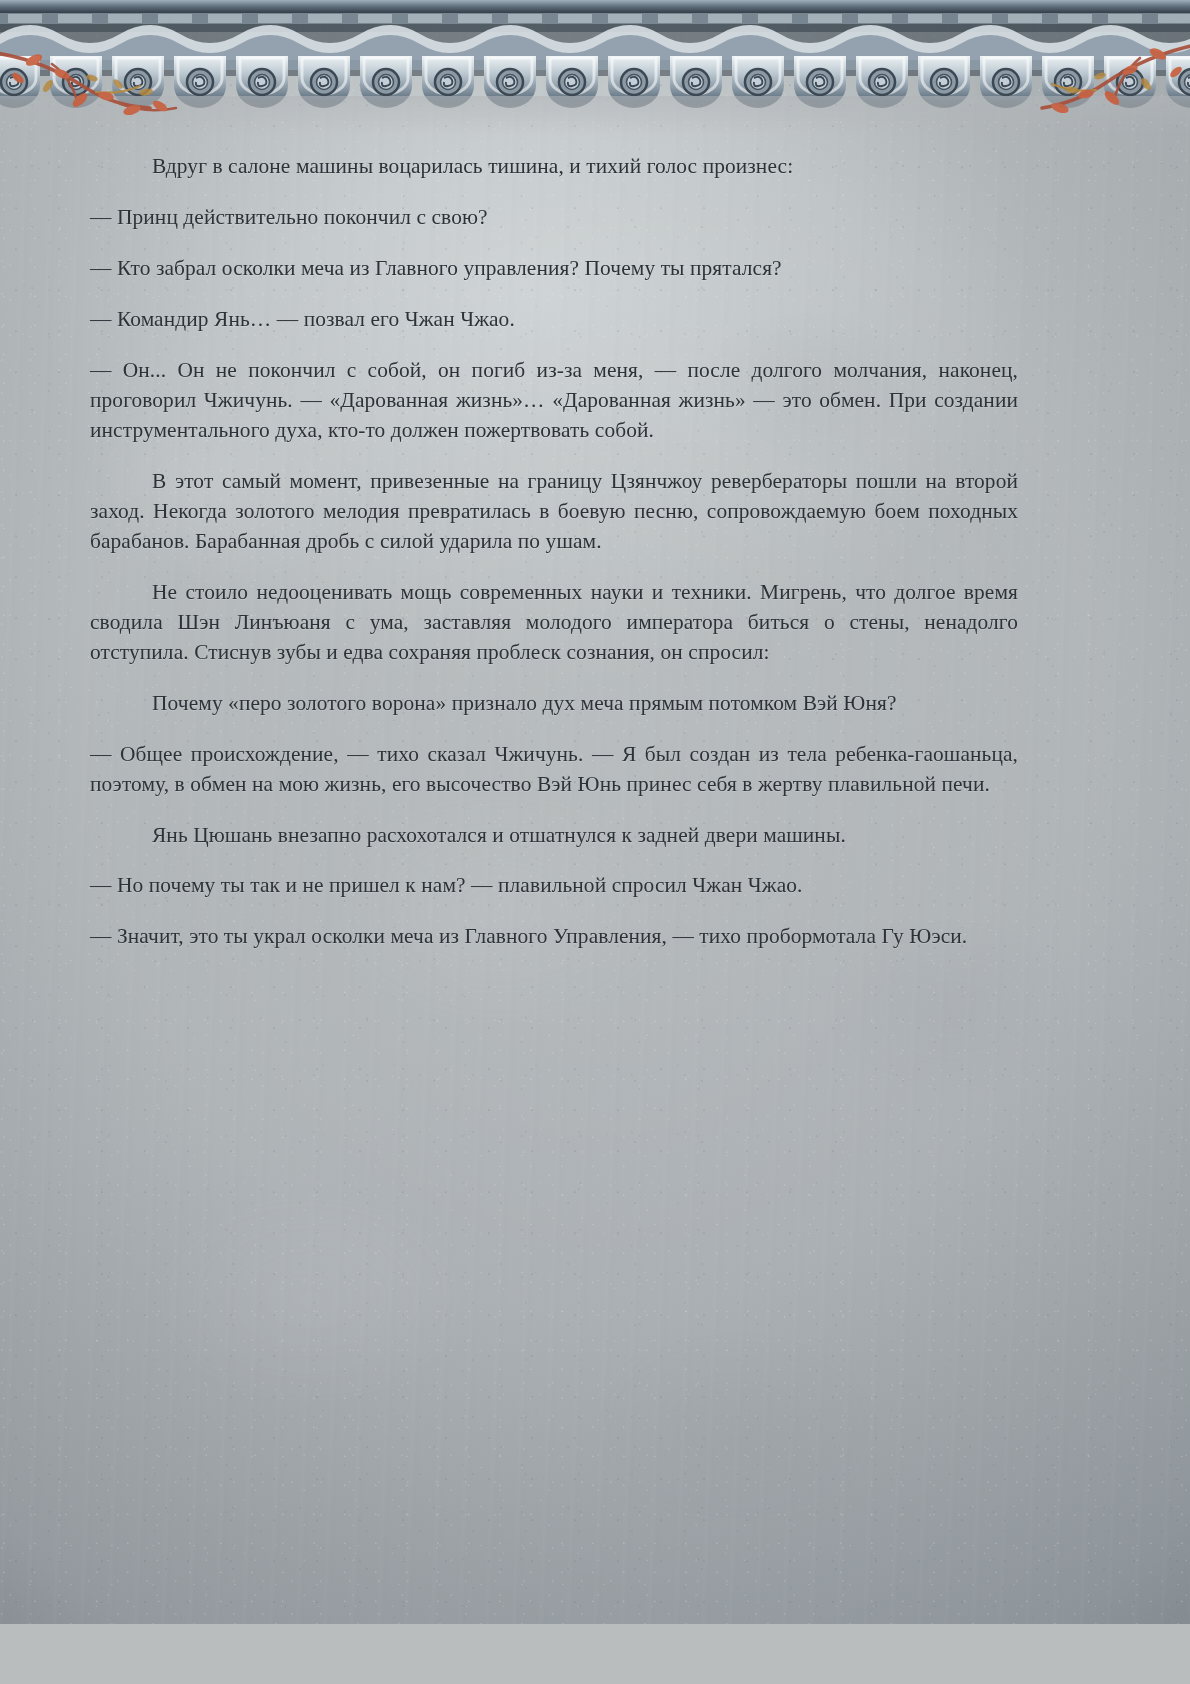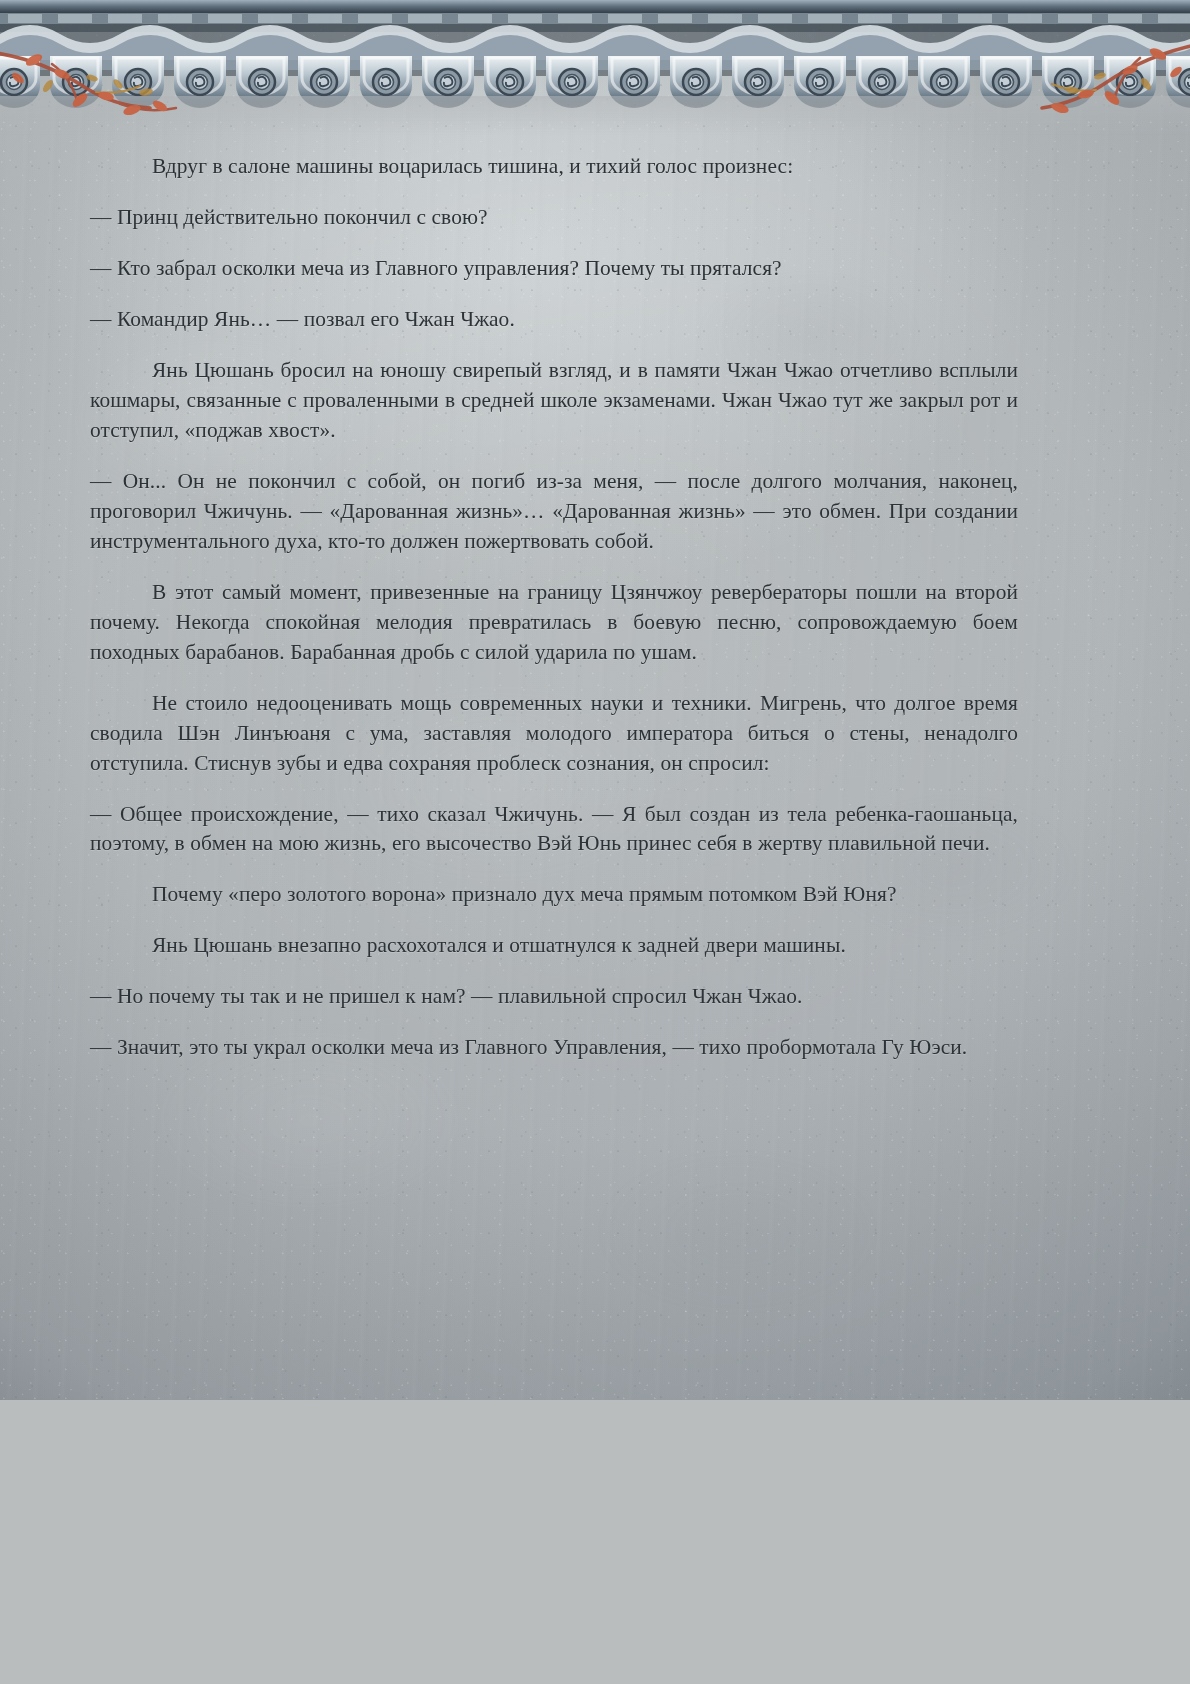--- a/index.html
+++ b/index.html
@@ -11,21 +11,21 @@
     height: 1684px;
     overflow: hidden;
     font-family: "Liberation Serif", "DejaVu Serif", serif;
     background: #b9bdbd;
   }
 
   
   .page {
     position: relative;
     width: 1190px;
-    height: 1400px;
+    height: 1624px;
     overflow: hidden;
     background-color: #b4b8b9;
     background-image:
       
       radial-gradient(ellipse 95% 80% at 50% 45%,
         rgba(255,255,255,0.10) 0%,
         rgba(255,255,255,0.02) 45%,
         rgba(60,70,78,0.18) 80%,
         rgba(42,52,60,0.40) 100%),
       
@@ -288,24 +288,23 @@
         <ellipse cx="1086" cy="218" rx="7" ry="3.4" fill="#c9603f" transform="rotate(-25 1086 218)"></ellipse>
       </g>
     </svg>
   </div>
 
   <div class="body-text">
     <p class="para narrative">Вдруг в салоне машины воцарилась тишина, и тихий голос произнес:</p>
     <p class="para dialogue">— Принц действительно покончил с свою?</p>
     <p class="para dialogue">— Кто забрал осколки меча из Главного управления? Почему ты прятался?</p>
     <p class="para dialogue">— Командир Янь… — позвал его Чжан Чжао.</p>
-    <p class="para narrative">Янь Цюшань бросил на юношу свирепый взгляд, и в памяти Чжан Чжао отчетливо всплыли кошмары, связанные с проваленными в средней школе экзаменами. Чжан Чжао тут же закрыл рот и отступил, «поджав хвост».</p>
     <p class="para dialogue">— Он... Он не покончил с собой, он погиб из-за меня, — после долгого молчания, наконец, проговорил Чжичунь. — «Дарованная жизнь»… «Дарованная жизнь» — это обмен. При создании инструментального духа, кто-то должен пожертвовать собой.</p>
-    <p class="para narrative">В этот самый момент, привезенные на границу Цзянчжоу ревербераторы пошли на второй почему. Некогда спокойная мелодия превратилась в боевую песню, сопровождаемую боем походных барабанов. Барабанная дробь с силой ударила по ушам.</p>
+    <p class="para narrative">В этот самый момент, привезенные на границу Цзянчжоу ревербераторы пошли на второй заход. Некогда золотого мелодия превратилась в боевую песню, сопровождаемую боем походных барабанов. Барабанная дробь с силой ударила по ушам.</p>
     <p class="para narrative">Не стоило недооценивать мощь современных науки и техники. Мигрень, что долгое время сводила Шэн Линъюаня с ума, заставляя молодого императора биться о стены, ненадолго отступила. Стиснув зубы и едва сохраняя проблеск сознания, он спросил:</p>
+    <p class="para narrative">Почему «перо золотого ворона» признало дух меча прямым потомком Вэй Юня?</p>
     <p class="para dialogue">— Общее происхождение, — тихо сказал Чжичунь. — Я был создан из тела ребенка-гаошаньца, поэтому, в обмен на мою жизнь, его высочество Вэй Юнь принес себя в жертву плавильной печи.</p>
-    <p class="para narrative">Почему «перо золотого ворона» признало дух меча прямым потомком Вэй Юня?</p>
     <p class="para narrative">Янь Цюшань внезапно расхохотался и отшатнулся к задней двери машины.</p>
     <p class="para dialogue">— Но почему ты так и не пришел к нам? — плавильной спросил Чжан Чжао.</p>
     <p class="para dialogue">— Значит, это ты украл осколки меча из Главного Управления, — тихо пробормотала Гу Юэси.</p>
   </div>
 
 </div>
 
 </body></html>

